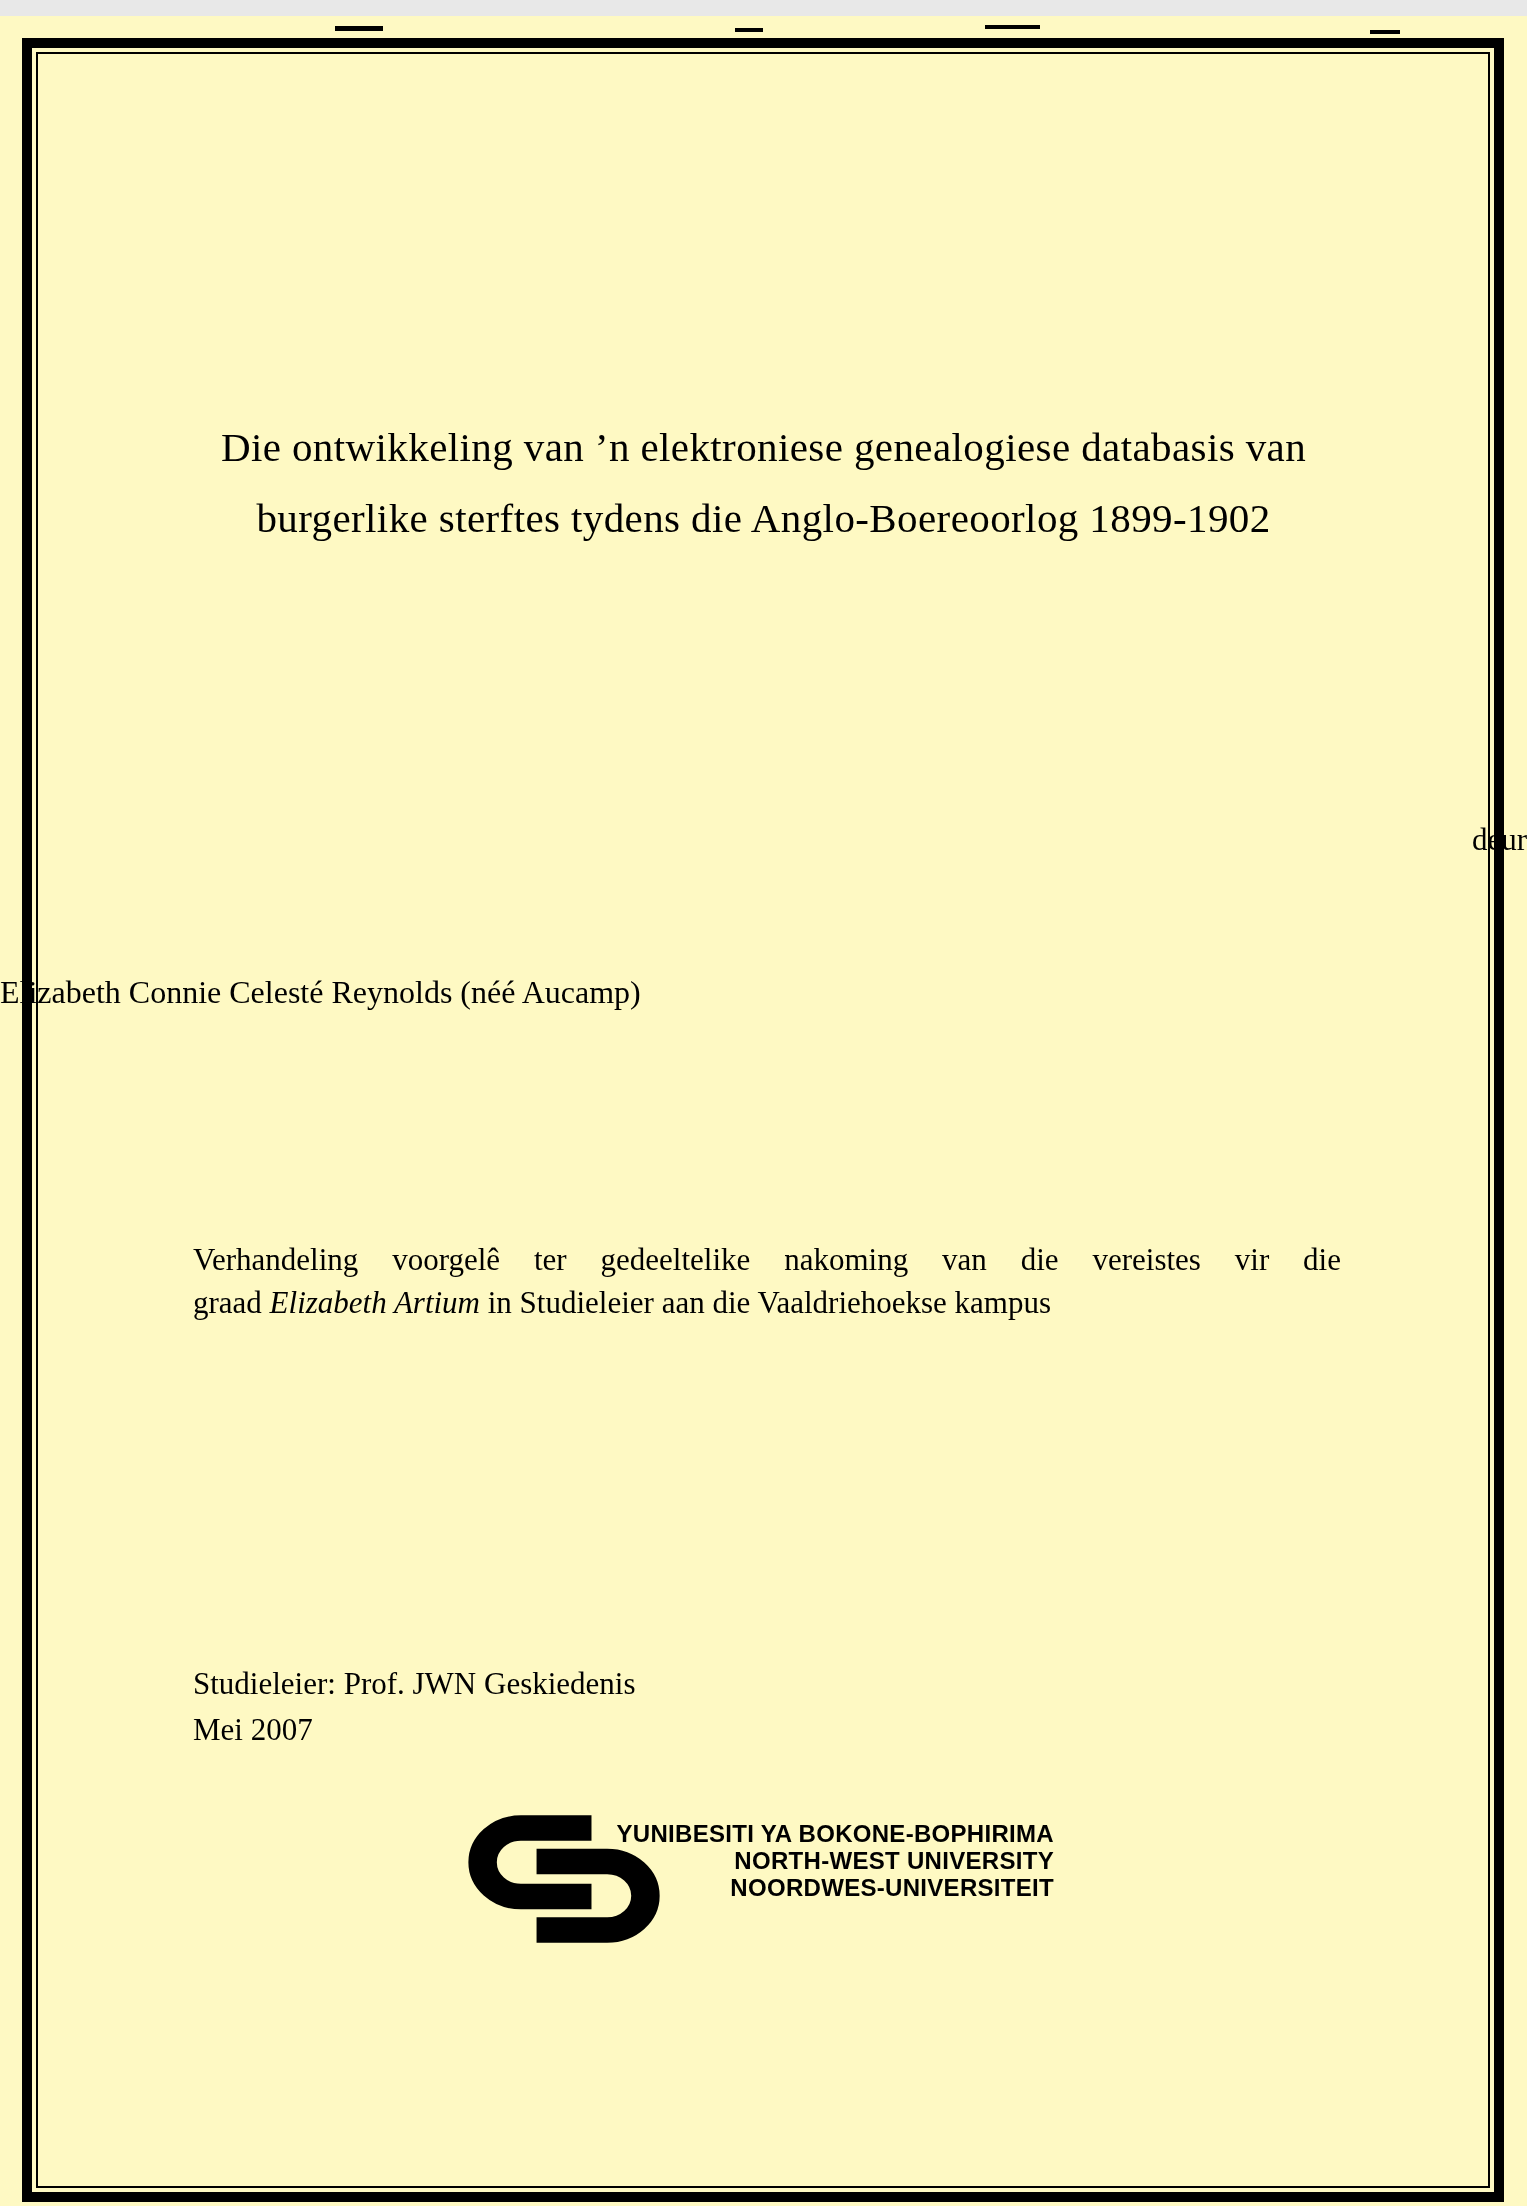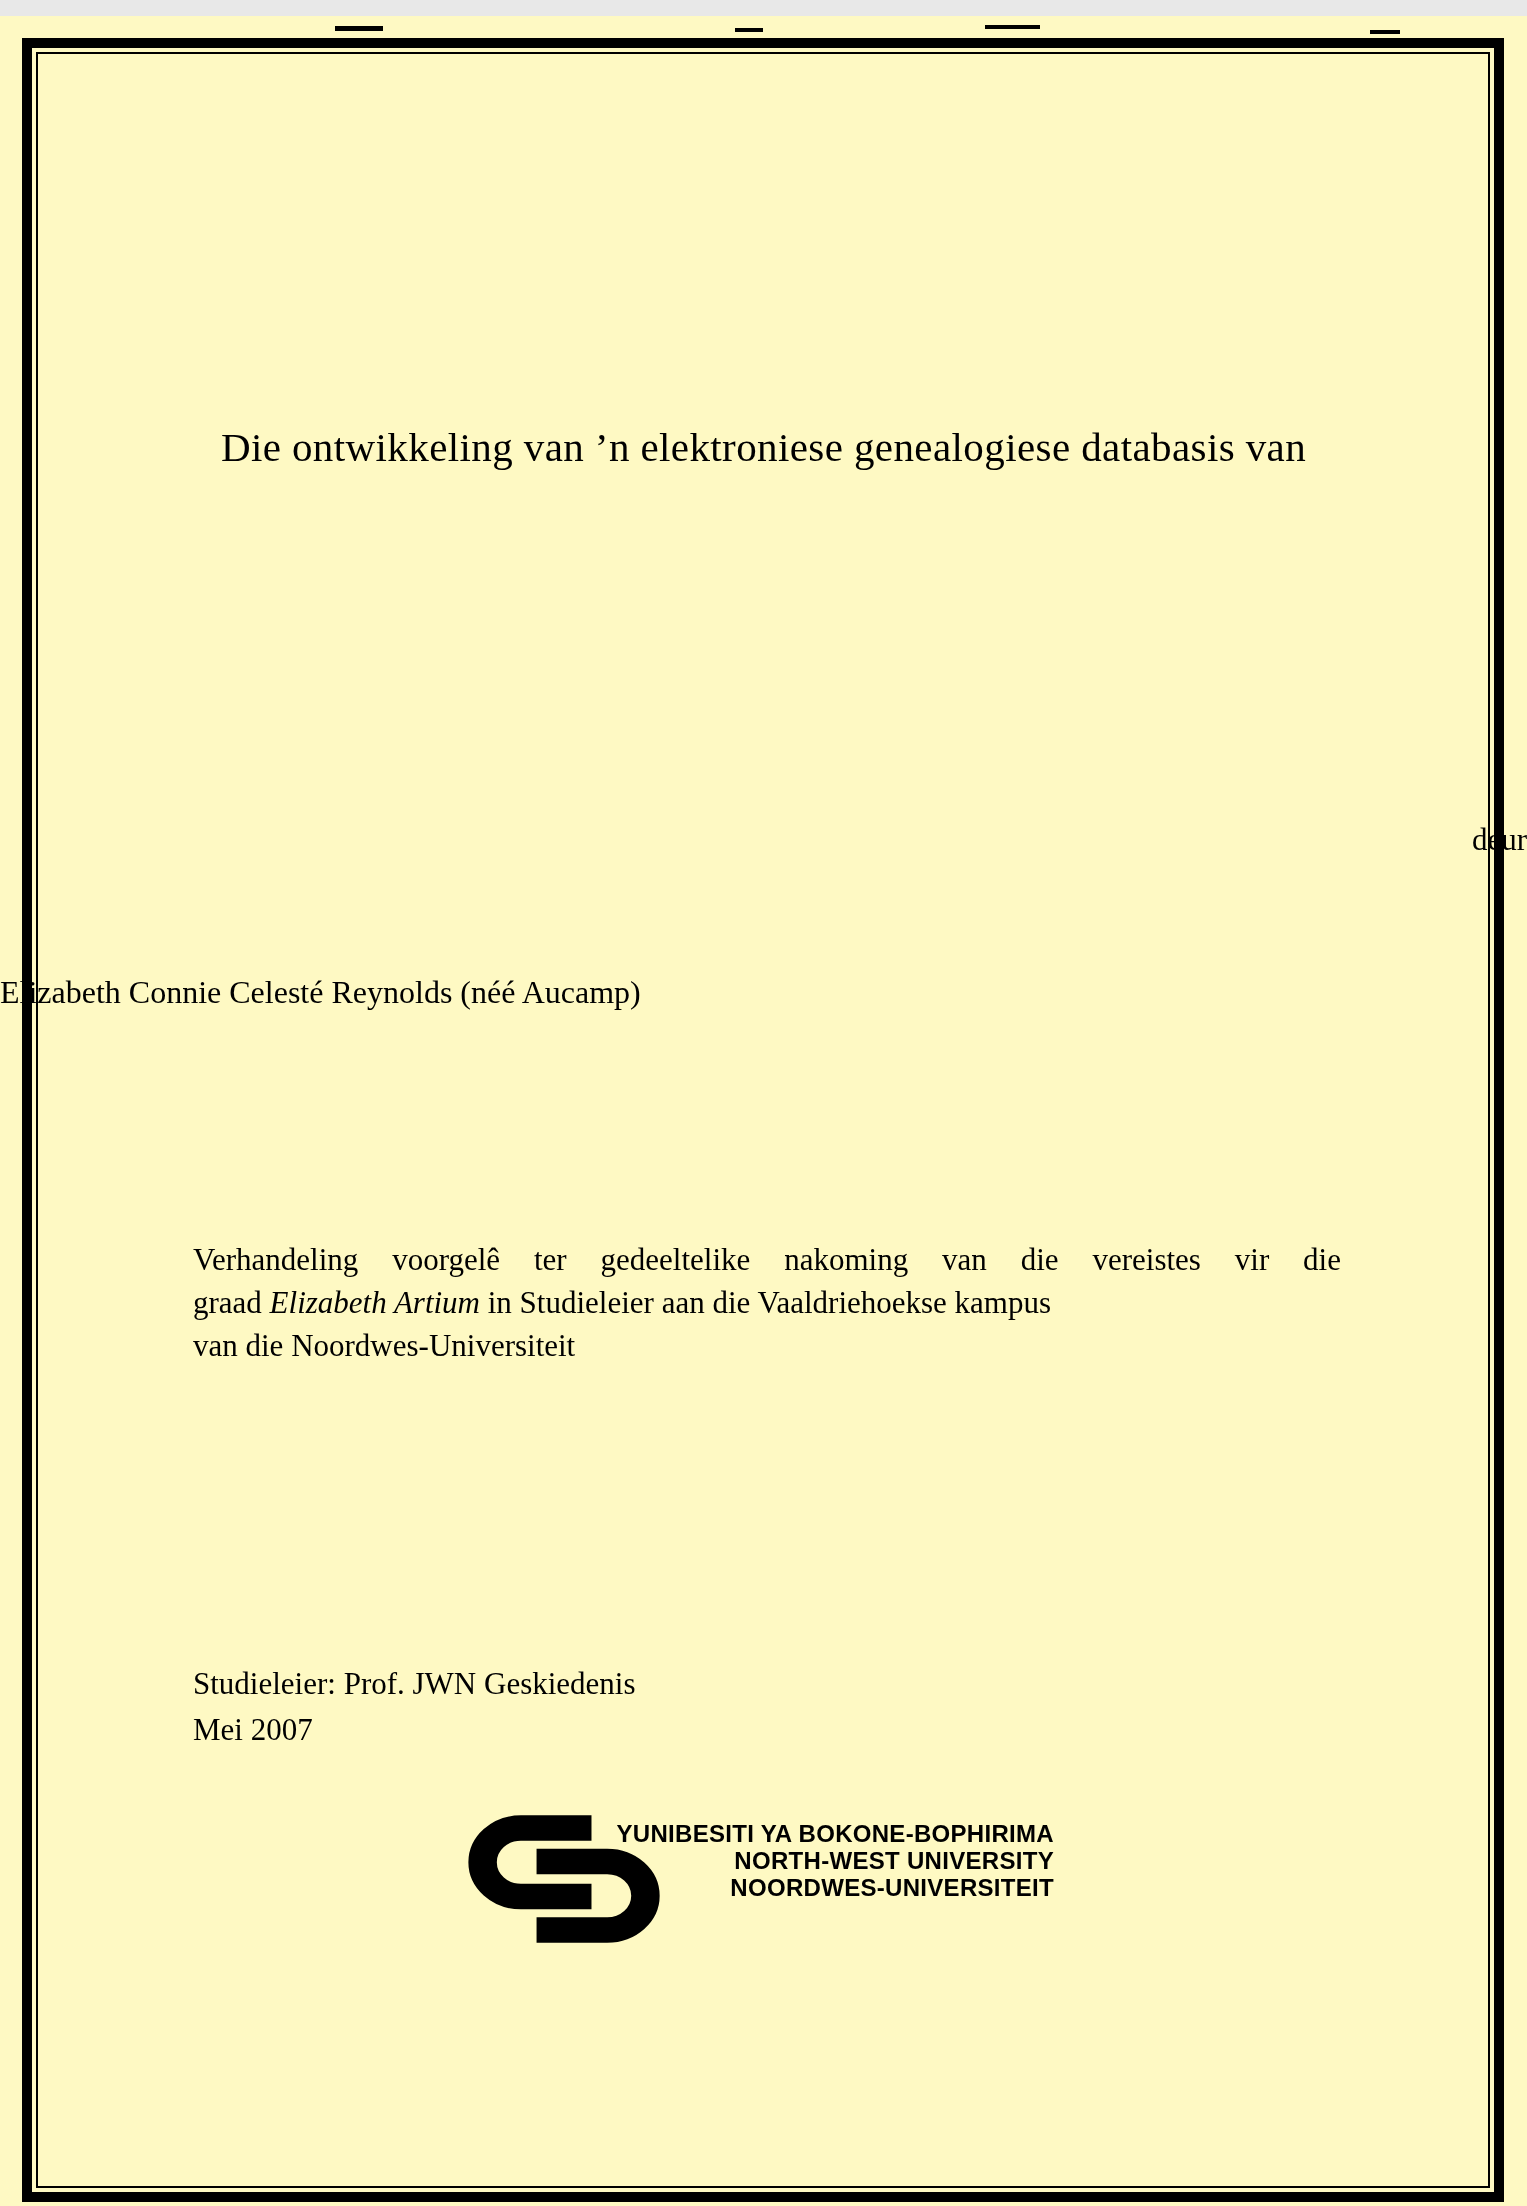--- a/index.html
+++ b/index.html
@@ -129,30 +129,30 @@
 
   <div class="frame-outer"></div>
   <div class="frame-inner"></div>
   <div class="artifact a1"></div>
   <div class="artifact a2"></div>
   <div class="artifact a3"></div>
   <div class="artifact a4"></div>
 
   <h1 class="title">
     <span class="tline">Die ontwikkeling van ’n elektroniese genealogiese databasis van</span>
+    <span class="tline">burgerlike sterftes tydens die Anglo-Boereoorlog 1899-1902</span>
   </h1>
 
   <div class="byline">deur</div>
 
   <div class="author">Elizabeth Connie Celesté Reynolds (néé Aucamp)</div>
 
   <div class="thesis">
     <span class="just">Verhandeling voorgelê ter gedeeltelike nakoming van die vereistes vir die</span>
     <span class="line"><span>graad </span><em>Elizabeth Artium</em><span> in Studieleier aan die Vaaldriehoekse kampus</span></span>
-    <span class="line">van die Noordwes-Universiteit</span>
   </div>
 
   <div class="supervisor">
     <span class="line">Studieleier: Prof. JWN Geskiedenis</span>
     <span class="line">Mei 2007</span>
   </div>
 
   <div class="logo">
     <svg class="logo-mark" width="206" height="130" viewBox="0 0 210 148" preserveAspectRatio="none" aria-hidden="true">
 

